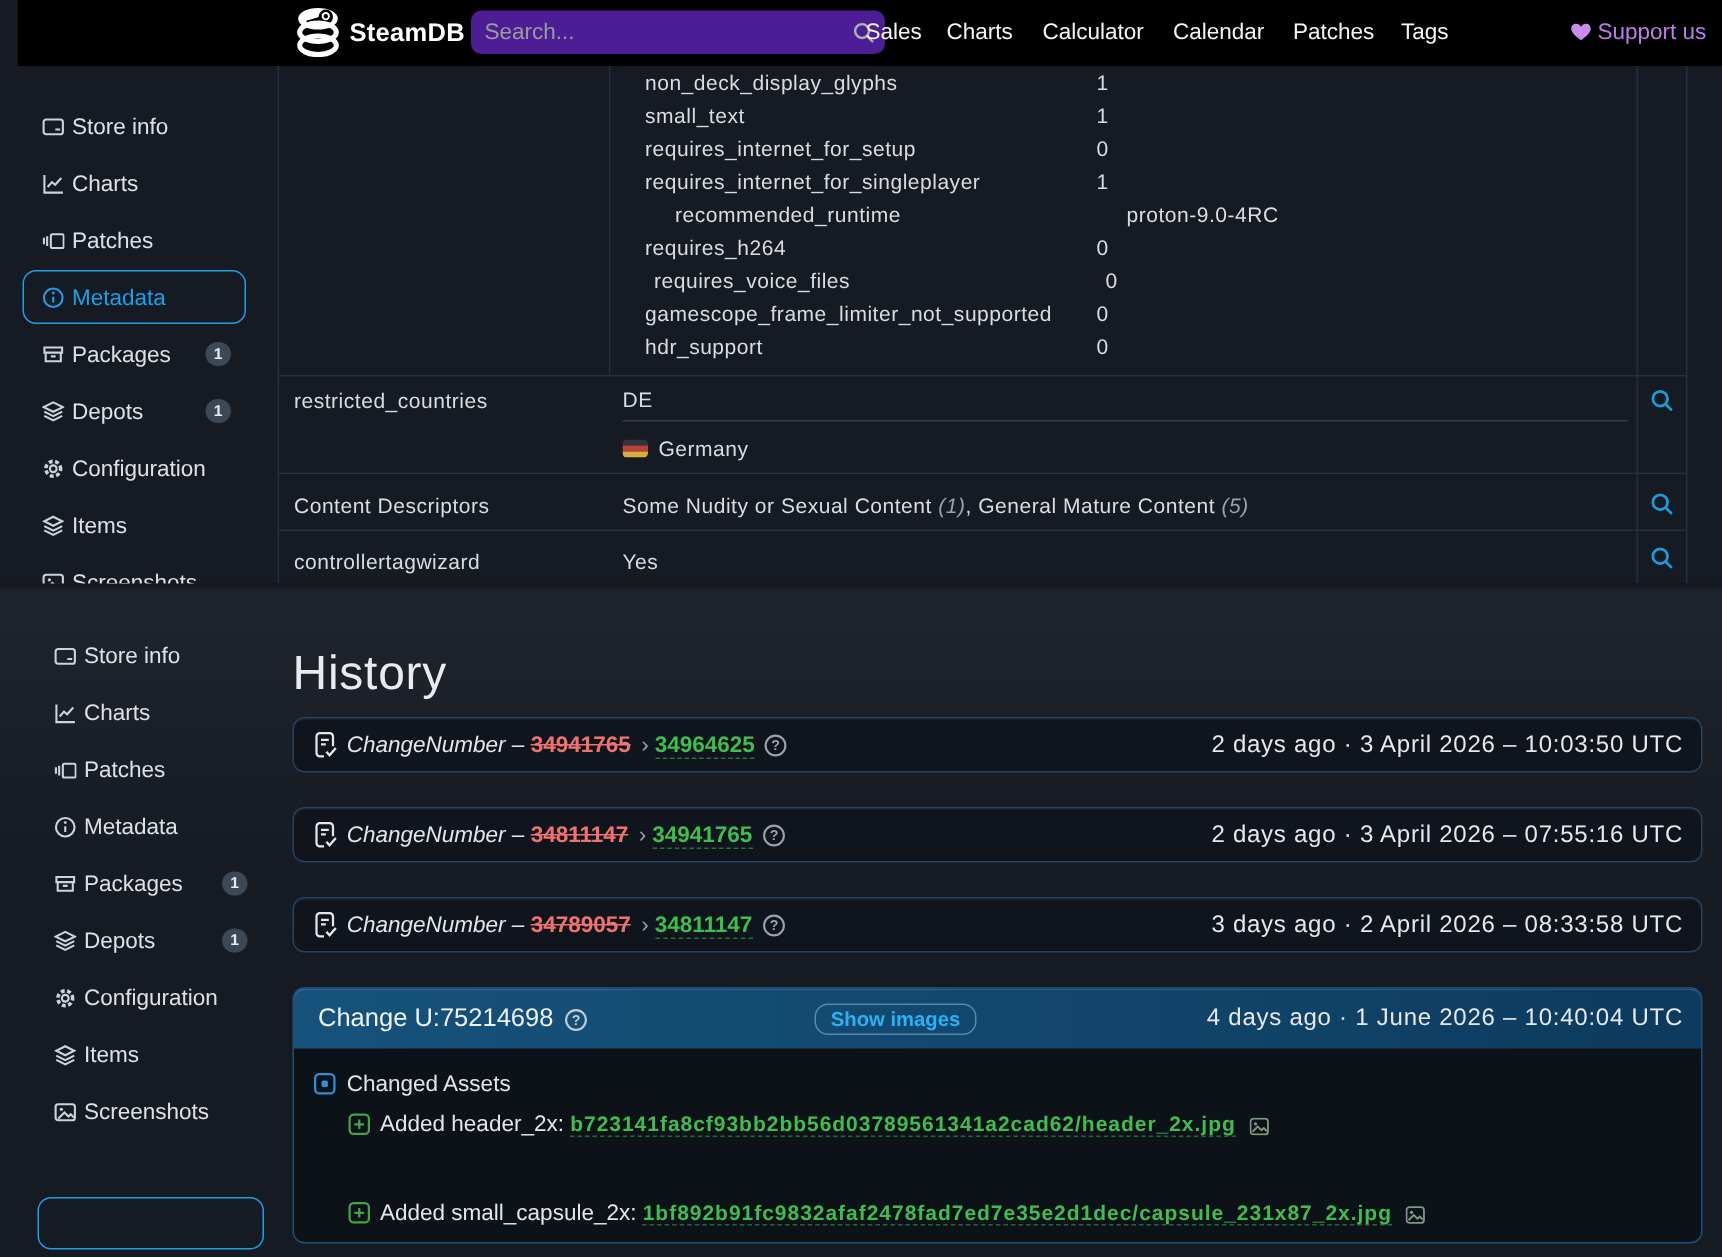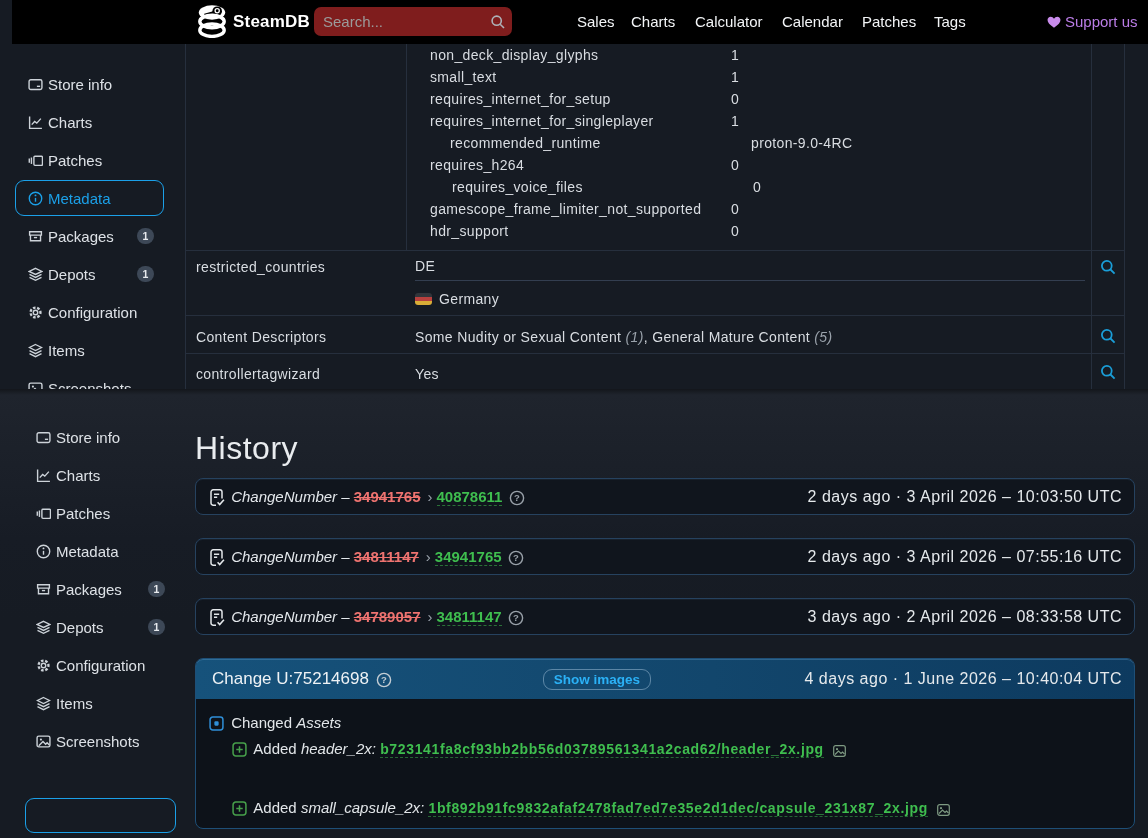--- a/index.html
+++ b/index.html
@@ -4,22 +4,22 @@
 <style>
   * { margin:0; padding:0; box-sizing:border-box; }
   html,body { width:1148px; height:838px; overflow:hidden; background:#161b23;
     font-family:"Liberation Sans", sans-serif; }
   #page { position:relative; width:1148px; height:838px; }
   
   #hdr { position:absolute; left:12px; top:0; width:1148px; height:44px; background:#000; z-index:5;text-align:center; }
   #logo { position:absolute; left:185px; top:4px; }
   #brand { position:absolute; left:221px; top:0; height:44px; line-height:44px;
     color:#fff; font-size:17px; font-weight:700; letter-spacing:.2px; }
-  #search { position:absolute; left:302px; top:7px; width:198px; height:29px;
-    background:#7f1d1d; border-radius:7px; }
+  #search { position:absolute; left:302px; top:7px; width:276px; height:29px;
+    background:#4c1d95; border-radius:7px; }
   #search span { position:absolute; left:9px; top:0; line-height:29px; color:#9b9b9b; font-size:15px; }
   #search svg { position:absolute; right:6px; top:7px; }
   .nav { position:absolute; top:0; height:44px; line-height:44px; color:#f3f5f7;
     font-size:15px; font-weight:500; }
   #sup { color:#bb7de7; }
   #sup svg { vertical-align:-2px; margin-right:4px; }
   
   #top { position:absolute; left:0; top:44px; width:1148px; height:345px; background:#161b23; }
   #bot { position:absolute; left:0; top:389px; width:1148px; height:449px;
     background:linear-gradient(180deg,#13161b 0px,#1f242d 6px,#1d222b 40px,#171c25 150px,#161b23 230px); }
@@ -51,21 +51,21 @@
   #panel { position:absolute; left:195px; top:269px; width:940px; height:171px;
     border:1px solid #1e4f77; border-radius:8px; background:#0d1219; }
   #phead { position:absolute; left:0; top:0; right:0; height:40px; border-radius:7px 7px 0 0;
     background:linear-gradient(90deg,#16527b 0%,#12466c 55%,#0d3a5f 100%); box-shadow:inset 0 1px 0 rgba(120,180,225,.28); line-height:40px; padding:0 12px 0 16px;
     color:#eef2f5; font-size:17px; white-space:nowrap; }
   #showimg { position:absolute; left:347px; top:10px; width:108px; height:21px; border:1px solid rgba(165,195,220,.5);
     border-radius:9px; color:#2bb1f6; font-size:13.5px; font-weight:700; text-align:center; line-height:19px;
     background:transparent; }
   .arow { position:absolute; line-height:22px; font-size:15px; color:#e2e6e9; white-space:nowrap; }
   .arow svg { vertical-align:-2.5px; margin-right:3px; }
-  .ital { font-style:italic; }
+  .ital { }
   .hash { color:#3fbe4f; font-weight:700; font-size:14px; letter-spacing:.65px;
     border-bottom:1.5px dashed rgba(63,190,79,.5); }
   .imgic { margin-left:5px; }
 </style>
 </head>
 <body>
 <div id="page">
   <header id="hdr">
     <svg id="logo" width="32" height="34" viewBox="0 0 32 34">
       <ellipse cx="15" cy="8.5" rx="13.2" ry="7.2" fill="#fff"></ellipse>
@@ -147,21 +147,21 @@
     <div class="hline" style="left:186px;top:271px;width:938px;height:1px"></div>
     <div class="hline" style="left:186px;top:309px;width:938px;height:1px"></div>
     <div class="hline" style="left:415px;top:236px;width:670px;height:1px;background:#333e50"></div>
 
     <div class="trow" style="left:430px;top:0;line-height:22px">non_deck_display_glyphs<b style="position:absolute;left:301px;font-weight:400">1</b></div>
     <div class="trow" style="left:430px;top:22px;line-height:22px">small_text<b style="position:absolute;left:301px;font-weight:400">1</b></div>
     <div class="trow" style="left:430px;top:44px;line-height:22px">requires_internet_for_setup<b style="position:absolute;left:301px;font-weight:400">0</b></div>
     <div class="trow" style="left:430px;top:66px;line-height:22px">requires_internet_for_singleplayer<b style="position:absolute;left:301px;font-weight:400">1</b></div>
     <div class="trow" style="left:450px;top:88px;line-height:22px">recommended_runtime<b style="position:absolute;left:301px;font-weight:400">proton-9.0-4RC</b></div>
     <div class="trow" style="left:430px;top:110px;line-height:22px">requires_h264<b style="position:absolute;left:301px;font-weight:400">0</b></div>
-    <div class="trow" style="left:452px;top:132px;line-height:22px">requires_voice_files<b style="position:absolute;left:301px;font-weight:400">0</b></div>
+    <div class="trow" style="left:436px;top:132px;line-height:22px">requires_voice_files<b style="position:absolute;left:301px;font-weight:400">0</b></div>
     <div class="trow" style="left:430px;top:154px;line-height:22px">gamescope_frame_limiter_not_supported<b style="position:absolute;left:301px;font-weight:400">0</b></div>
     <div class="trow" style="left:430px;top:176px;line-height:22px">hdr_support<b style="position:absolute;left:301px;font-weight:400">0</b></div>
 
     <div class="trow" style="left:196px;top:212px;line-height:22px">restricted_countries</div>
     <div class="trow" style="left:415px;top:211px;line-height:22px">DE</div>
     <div style="position:absolute;left:415px;top:249px;width:17px;height:12px;border-radius:3px;overflow:hidden">
         <div style="height:4px;background:#31353b"></div>
         <div style="height:4px;background:#b8403e"></div>
         <div style="height:4px;background:#d9ad37"></div>
       </div>
@@ -230,21 +230,21 @@
         </svg>Screenshots</div>
     <div class="active-box" style="left:25px;top:409px;width:151px;height:35px"></div>
 
     <div id="hist-h1">History</div>
     <div class="hbox" style="top:89px"><span class="date">2 days ago · 3 April 2026 – 10:03:50 UTC</span>
       <svg class="cl" width="19" height="19" viewBox="0 0 19 19" fill="none" stroke="#e3e7ea" stroke-width="1.5">
           <path d="M15 10.5 V4 a2.2 2.2 0 0 0 -2.2 -2.2 H6.2 A2.2 2.2 0 0 0 4 4 v11 a2.2 2.2 0 0 0 2.2 2.2 H9"></path>
           <path d="M7 6.2 h5.2 M7 9.2 h3.2"></path>
           <path d="M10.6 14.2 l2.1 2.3 4.2-4.8" stroke-width="1.6"></path>
         </svg>
-      <span class="cnlbl">ChangeNumber – </span><span class="old">34941765</span><span class="sep">›</span><span class="new">40878611</span>
+      <span class="cnlbl">ChangeNumber – </span><span class="old">34941765</span><span class="sep">›</span><span class="new">34964625</span>
       <svg class="qm" width="16" height="16" viewBox="0 0 16 16">
           <circle cx="8" cy="8" r="6.6" stroke="#99a1a9" stroke-width="1.4" fill="none"></circle>
           <text x="8" y="11.2" font-size="9.5" fill="#99a1a9" text-anchor="middle" font-weight="700" font-family="Liberation Sans">?</text>
         </svg>
     </div>
     <div class="hbox" style="top:149px"><span class="date">2 days ago · 3 April 2026 – 07:55:16 UTC</span>
       <svg class="cl" width="19" height="19" viewBox="0 0 19 19" fill="none" stroke="#e3e7ea" stroke-width="1.5">
           <path d="M15 10.5 V4 a2.2 2.2 0 0 0 -2.2 -2.2 H6.2 A2.2 2.2 0 0 0 4 4 v11 a2.2 2.2 0 0 0 2.2 2.2 H9"></path>
           <path d="M7 6.2 h5.2 M7 9.2 h3.2"></path>
           <path d="M10.6 14.2 l2.1 2.3 4.2-4.8" stroke-width="1.6"></path>

